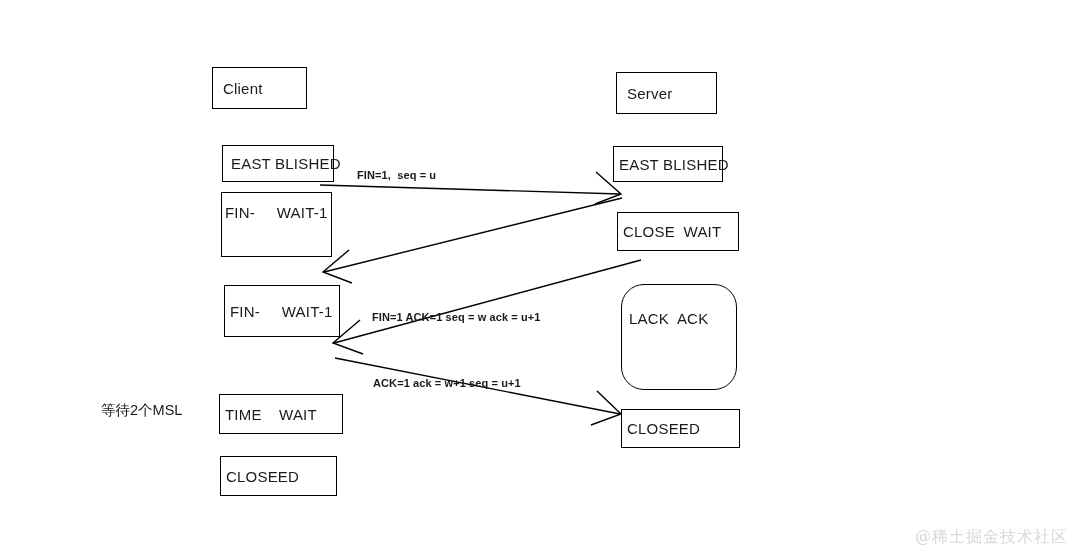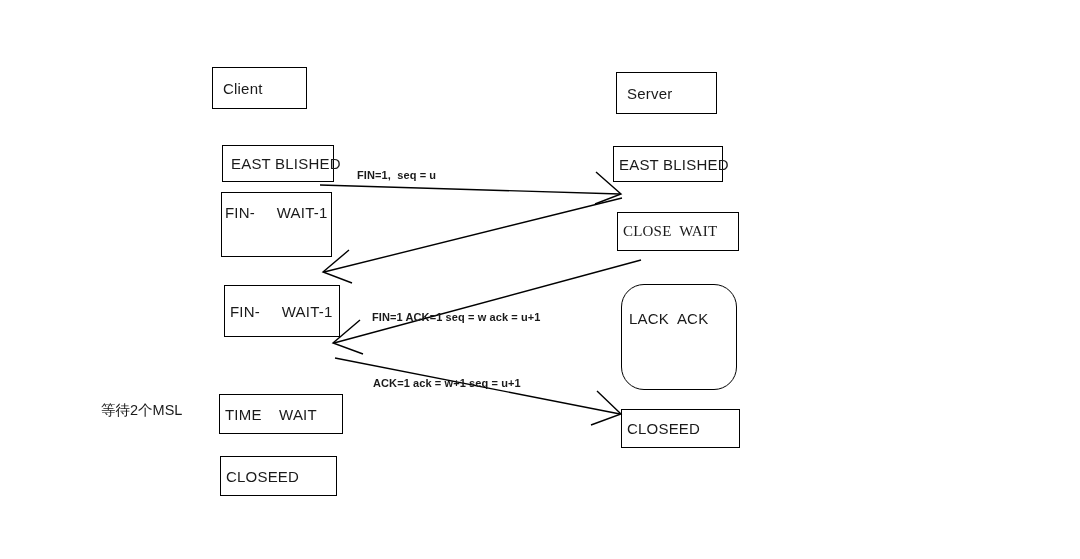--- a/index.html
+++ b/index.html
@@ -97,21 +97,21 @@
   </div>
 
   <div class="node-box" style="left:220px; top:456px; width:117px; height:40px;">
     <span class="node-label" style="padding-left:5px;">CLOSEED</span>
   </div>
 
   <div class="node-box" style="left:613px; top:146px; width:110px; height:36px;">
     <span class="node-label" style="padding-left:5px;">EAST BLISHED</span>
   </div>
 
-  <div class="node-box" style="left:617px; top:212px; width:122px; height:39px;font-family:Liberation Serif, serif;">
+  <div class="node-box" style="left:617px; top:212px; width:122px; height:39px;">
     <span class="node-label" style="padding-left:5px;">CLOSE  WAIT</span>
   </div>
 
   <div class="node-box" style="left:621px; top:284px; width:116px; height:106px;border-radius:23px;">
     <span class="node-label" style="align-self:flex-start; margin-top:26px; padding-left:7px;">LACK  ACK</span>
   </div>
 
   <div class="node-box" style="left:621px; top:409px; width:119px; height:39px;">
     <span class="node-label" style="padding-left:5px;">CLOSEED</span>
   </div>
@@ -141,14 +141,15 @@
 
   <div class="msg-label" style="left:357px; top:170px;">FIN=1,  seq = u</div>
 
 
   <div class="msg-label" style="left:372px; top:312px;">FIN=1 ACK=1 seq = w ack = u+1</div>
 
   <div class="msg-label" style="left:373px; top:378px;">ACK=1 ack = w+1 seq = u+1</div>
 
   <div class="side-note" style="left:101px; top:403px;">等待2个MSL</div>
 
+  <div class="watermark" style="left:915px; top:527px;">@稀土掘金技术社区</div>
 
 </div>
 
 </body></html>

